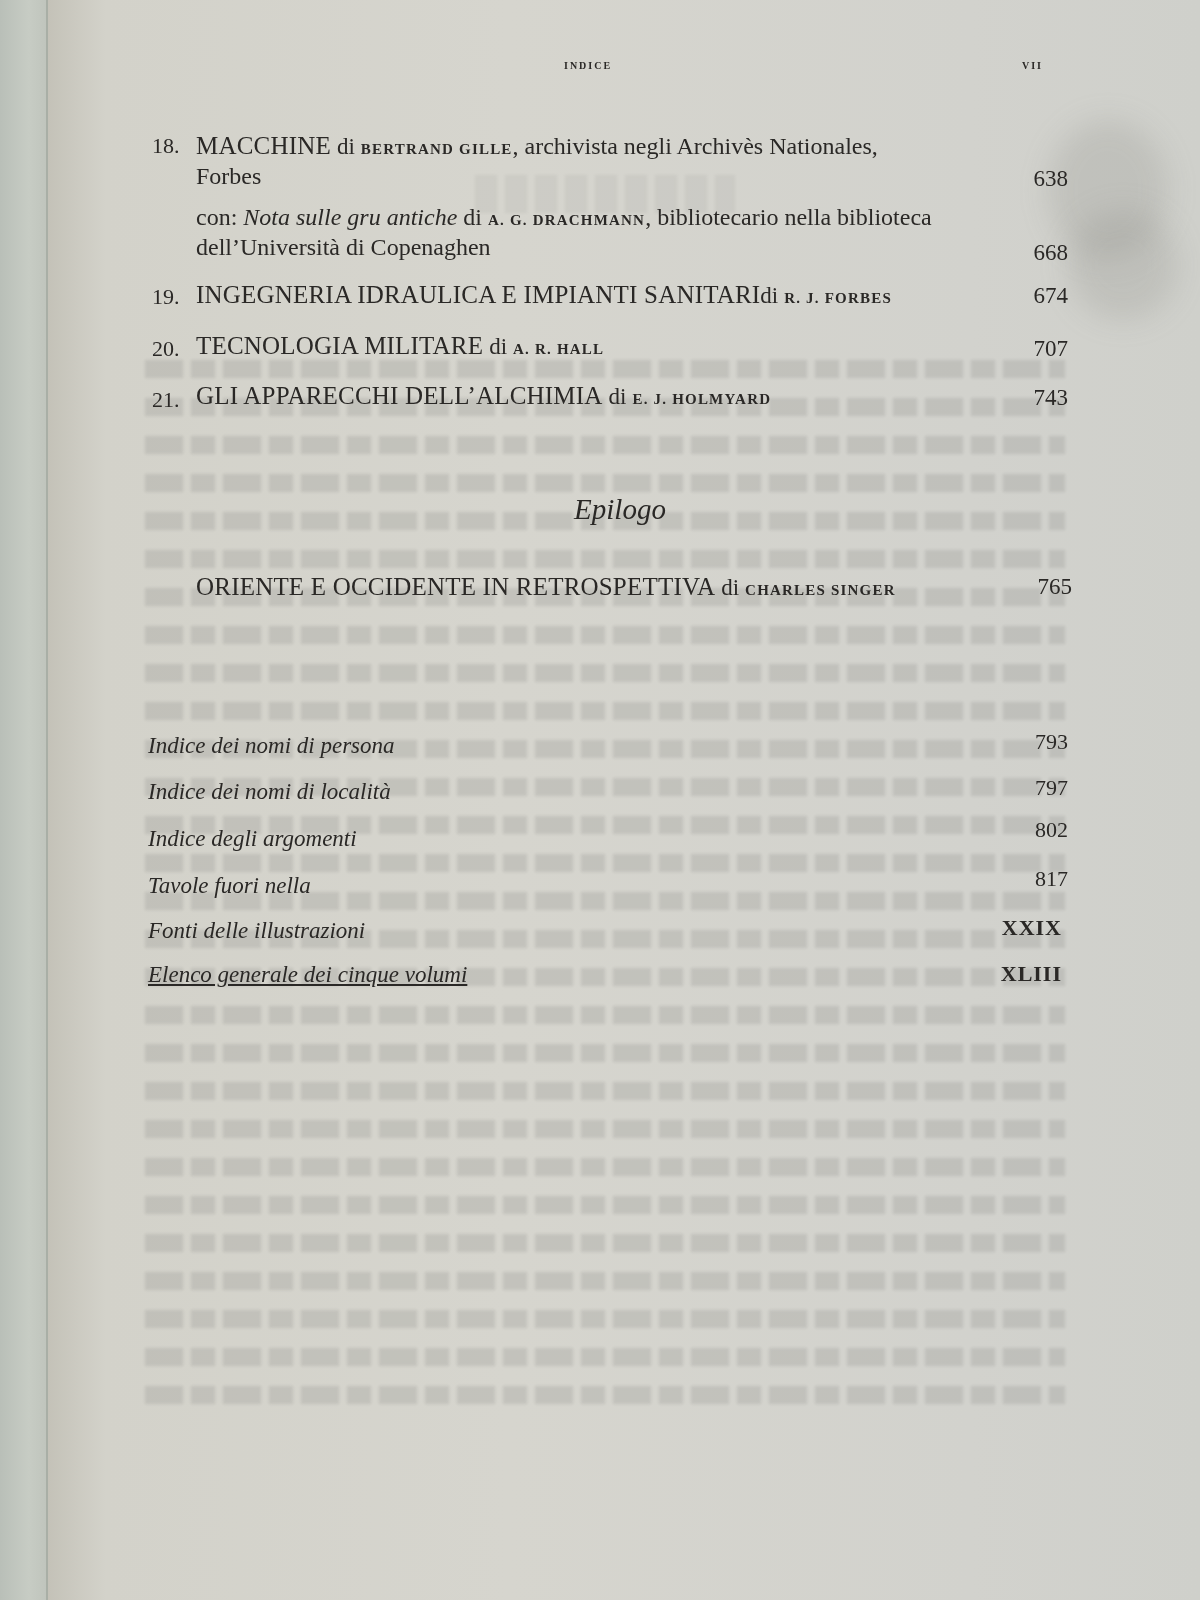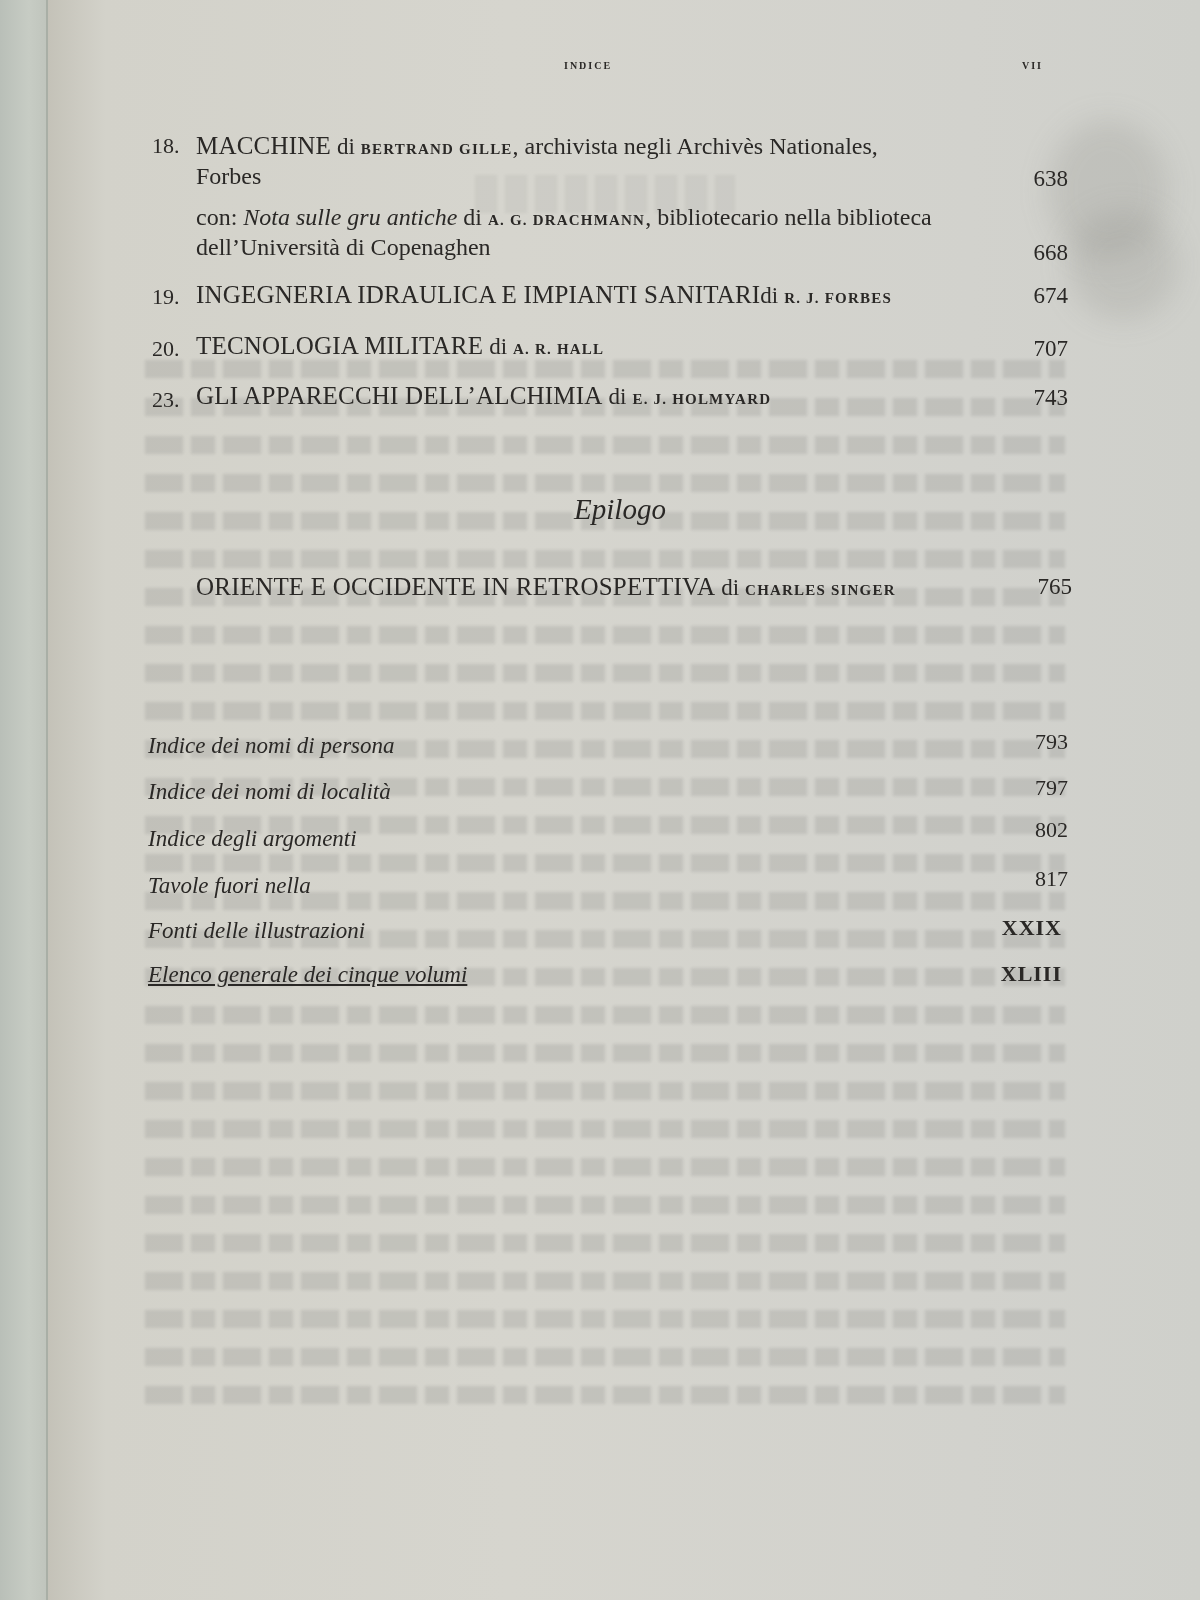--- a/index.html
+++ b/index.html
@@ -142,21 +142,21 @@
     <span class="num" style="top:336px;">20.</span>
     <div class="entry" style="left:196px;top:331px;">
       <span class="title-caps">TECNOLOGIA MILITARE</span>
       <span class="di">di</span>
       <span class="sc">A. R. Hall</span>
     </div>
     <div class="page-no" style="top:336px;">707</div>
   </div>
 
   <div>
-    <span class="num" style="top:387px;">23.</span>
+    <span class="num" style="top:387px;">21.</span>
     <div class="entry" style="left:196px;top:381px;">
       <span class="title-caps">GLI APPARECCHI DELL’ALCHIMIA</span>
       <span class="di">di</span>
       <span class="sc">E. J. Holmyard</span>
     </div>
     <div class="page-no" style="top:385px;">743</div>
   </div>
 
   <div class="epilogue-heading">Epilogo</div>
   <div>

